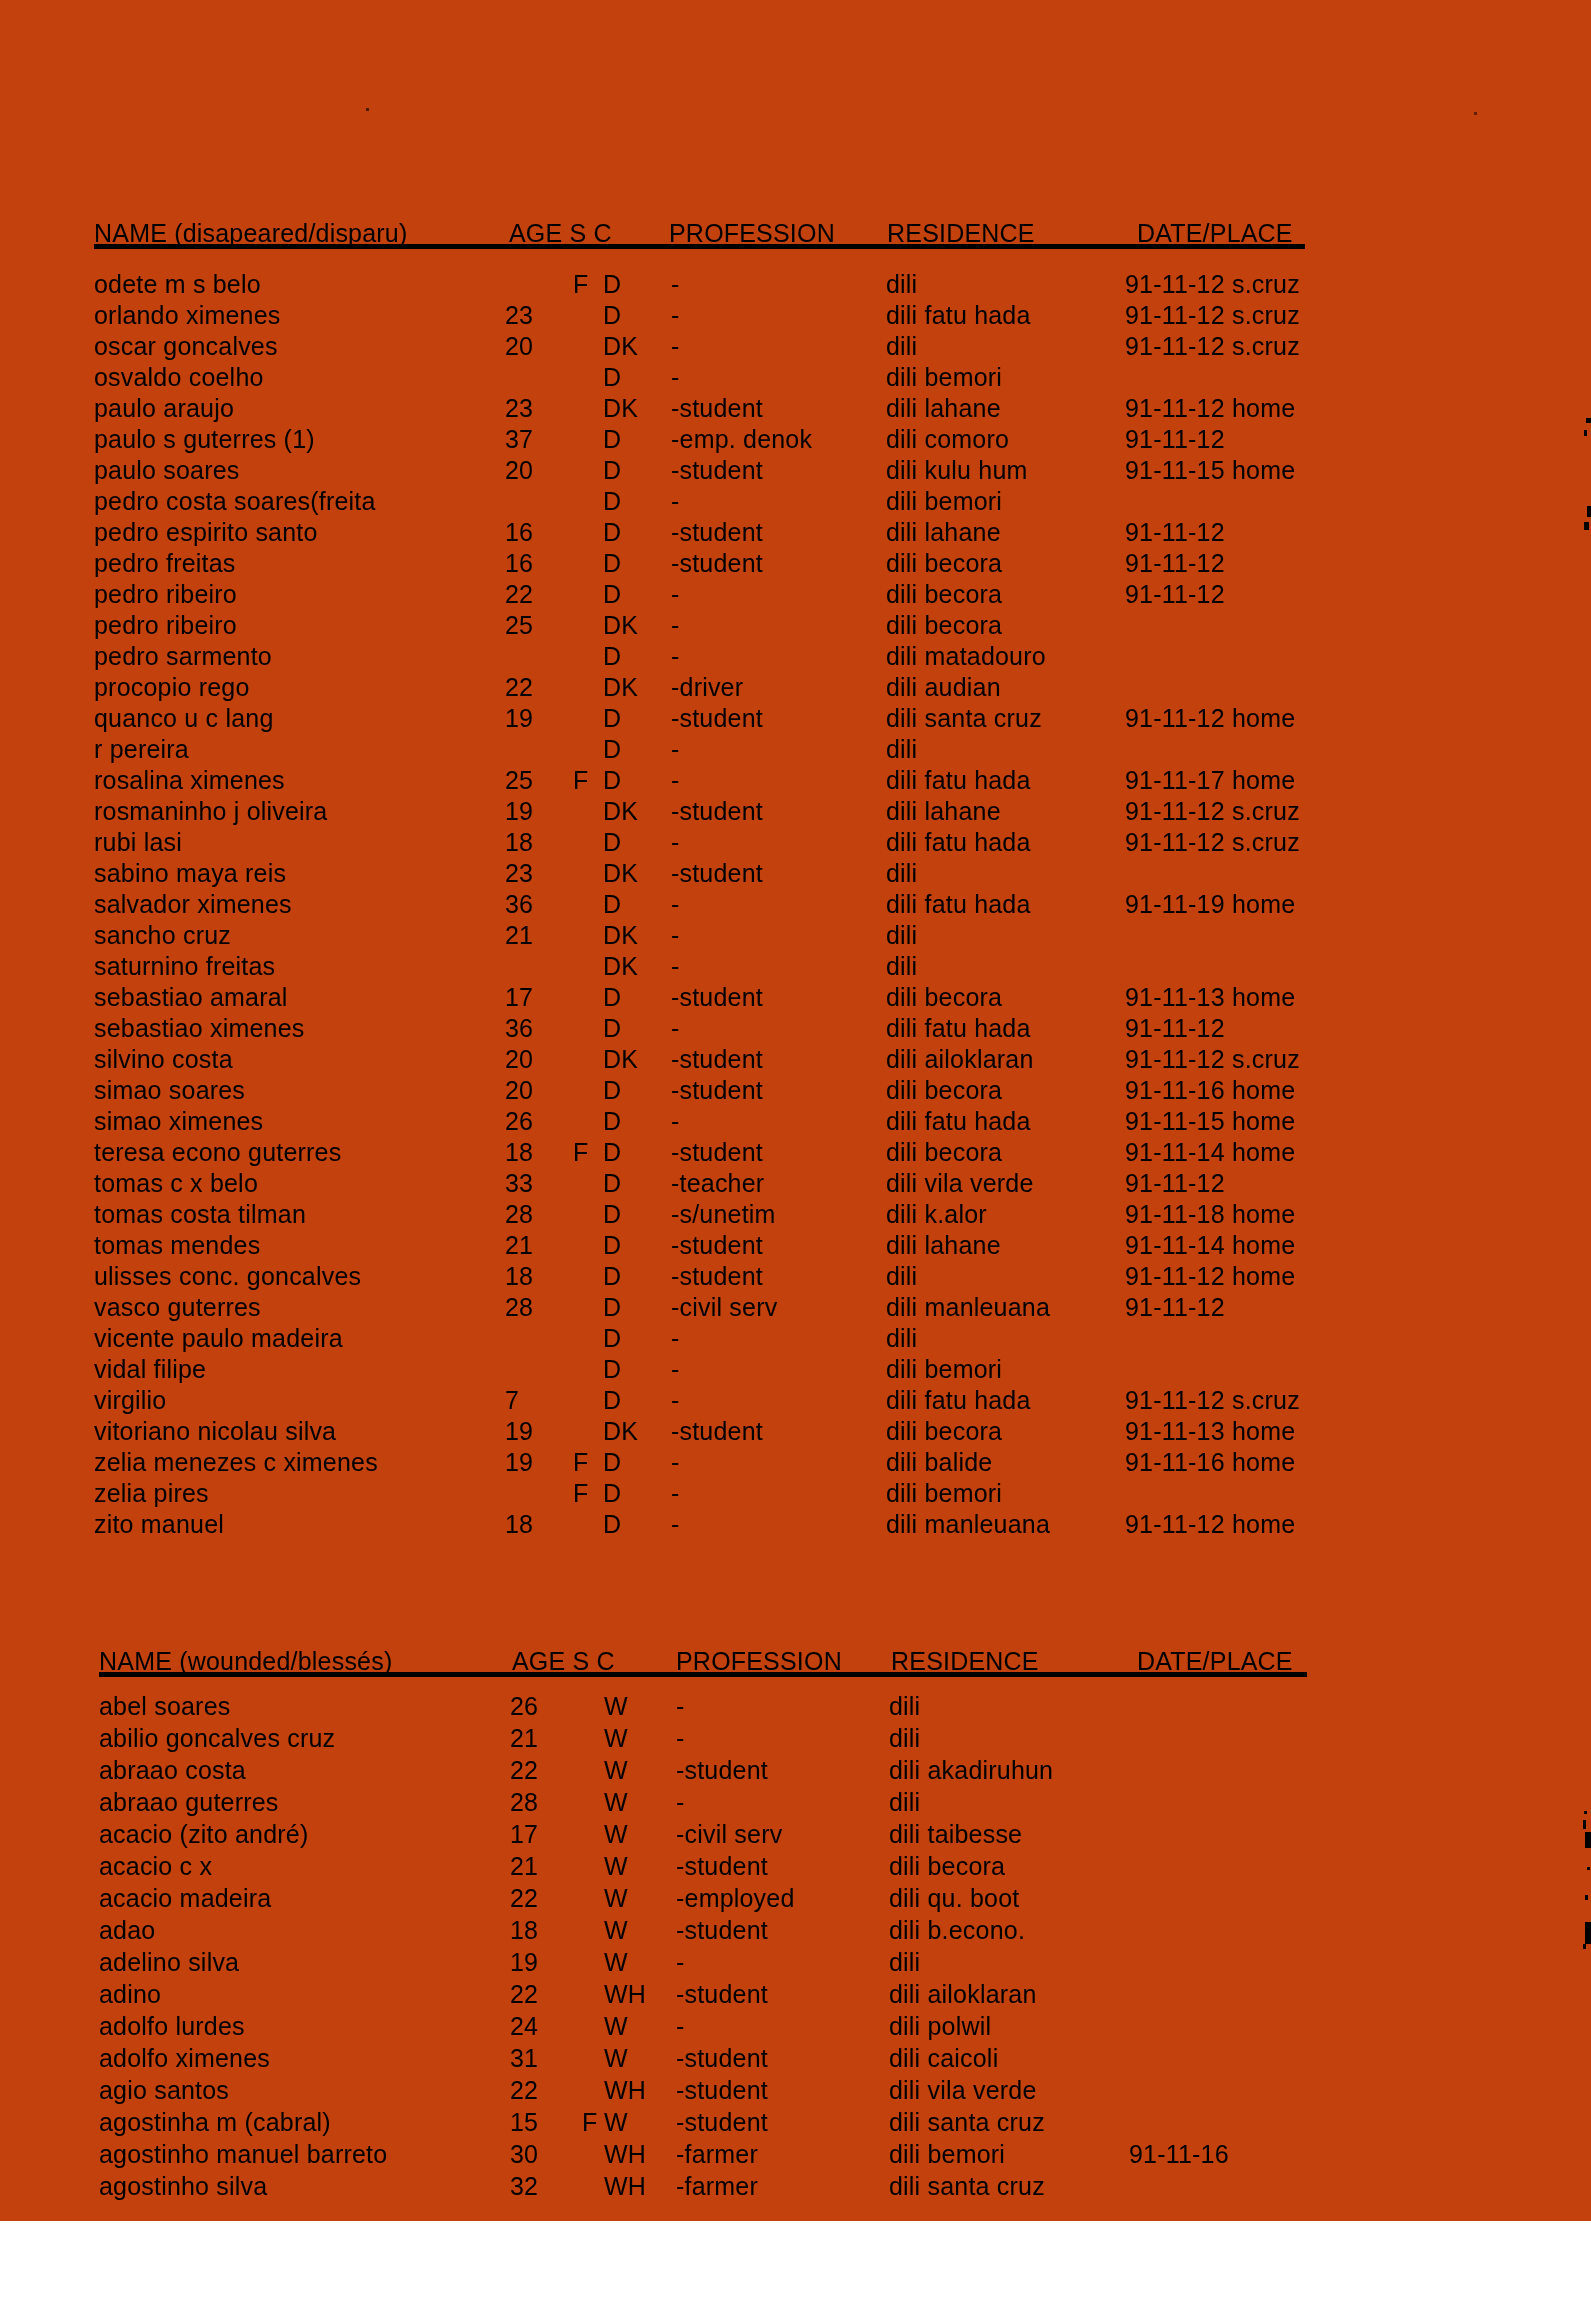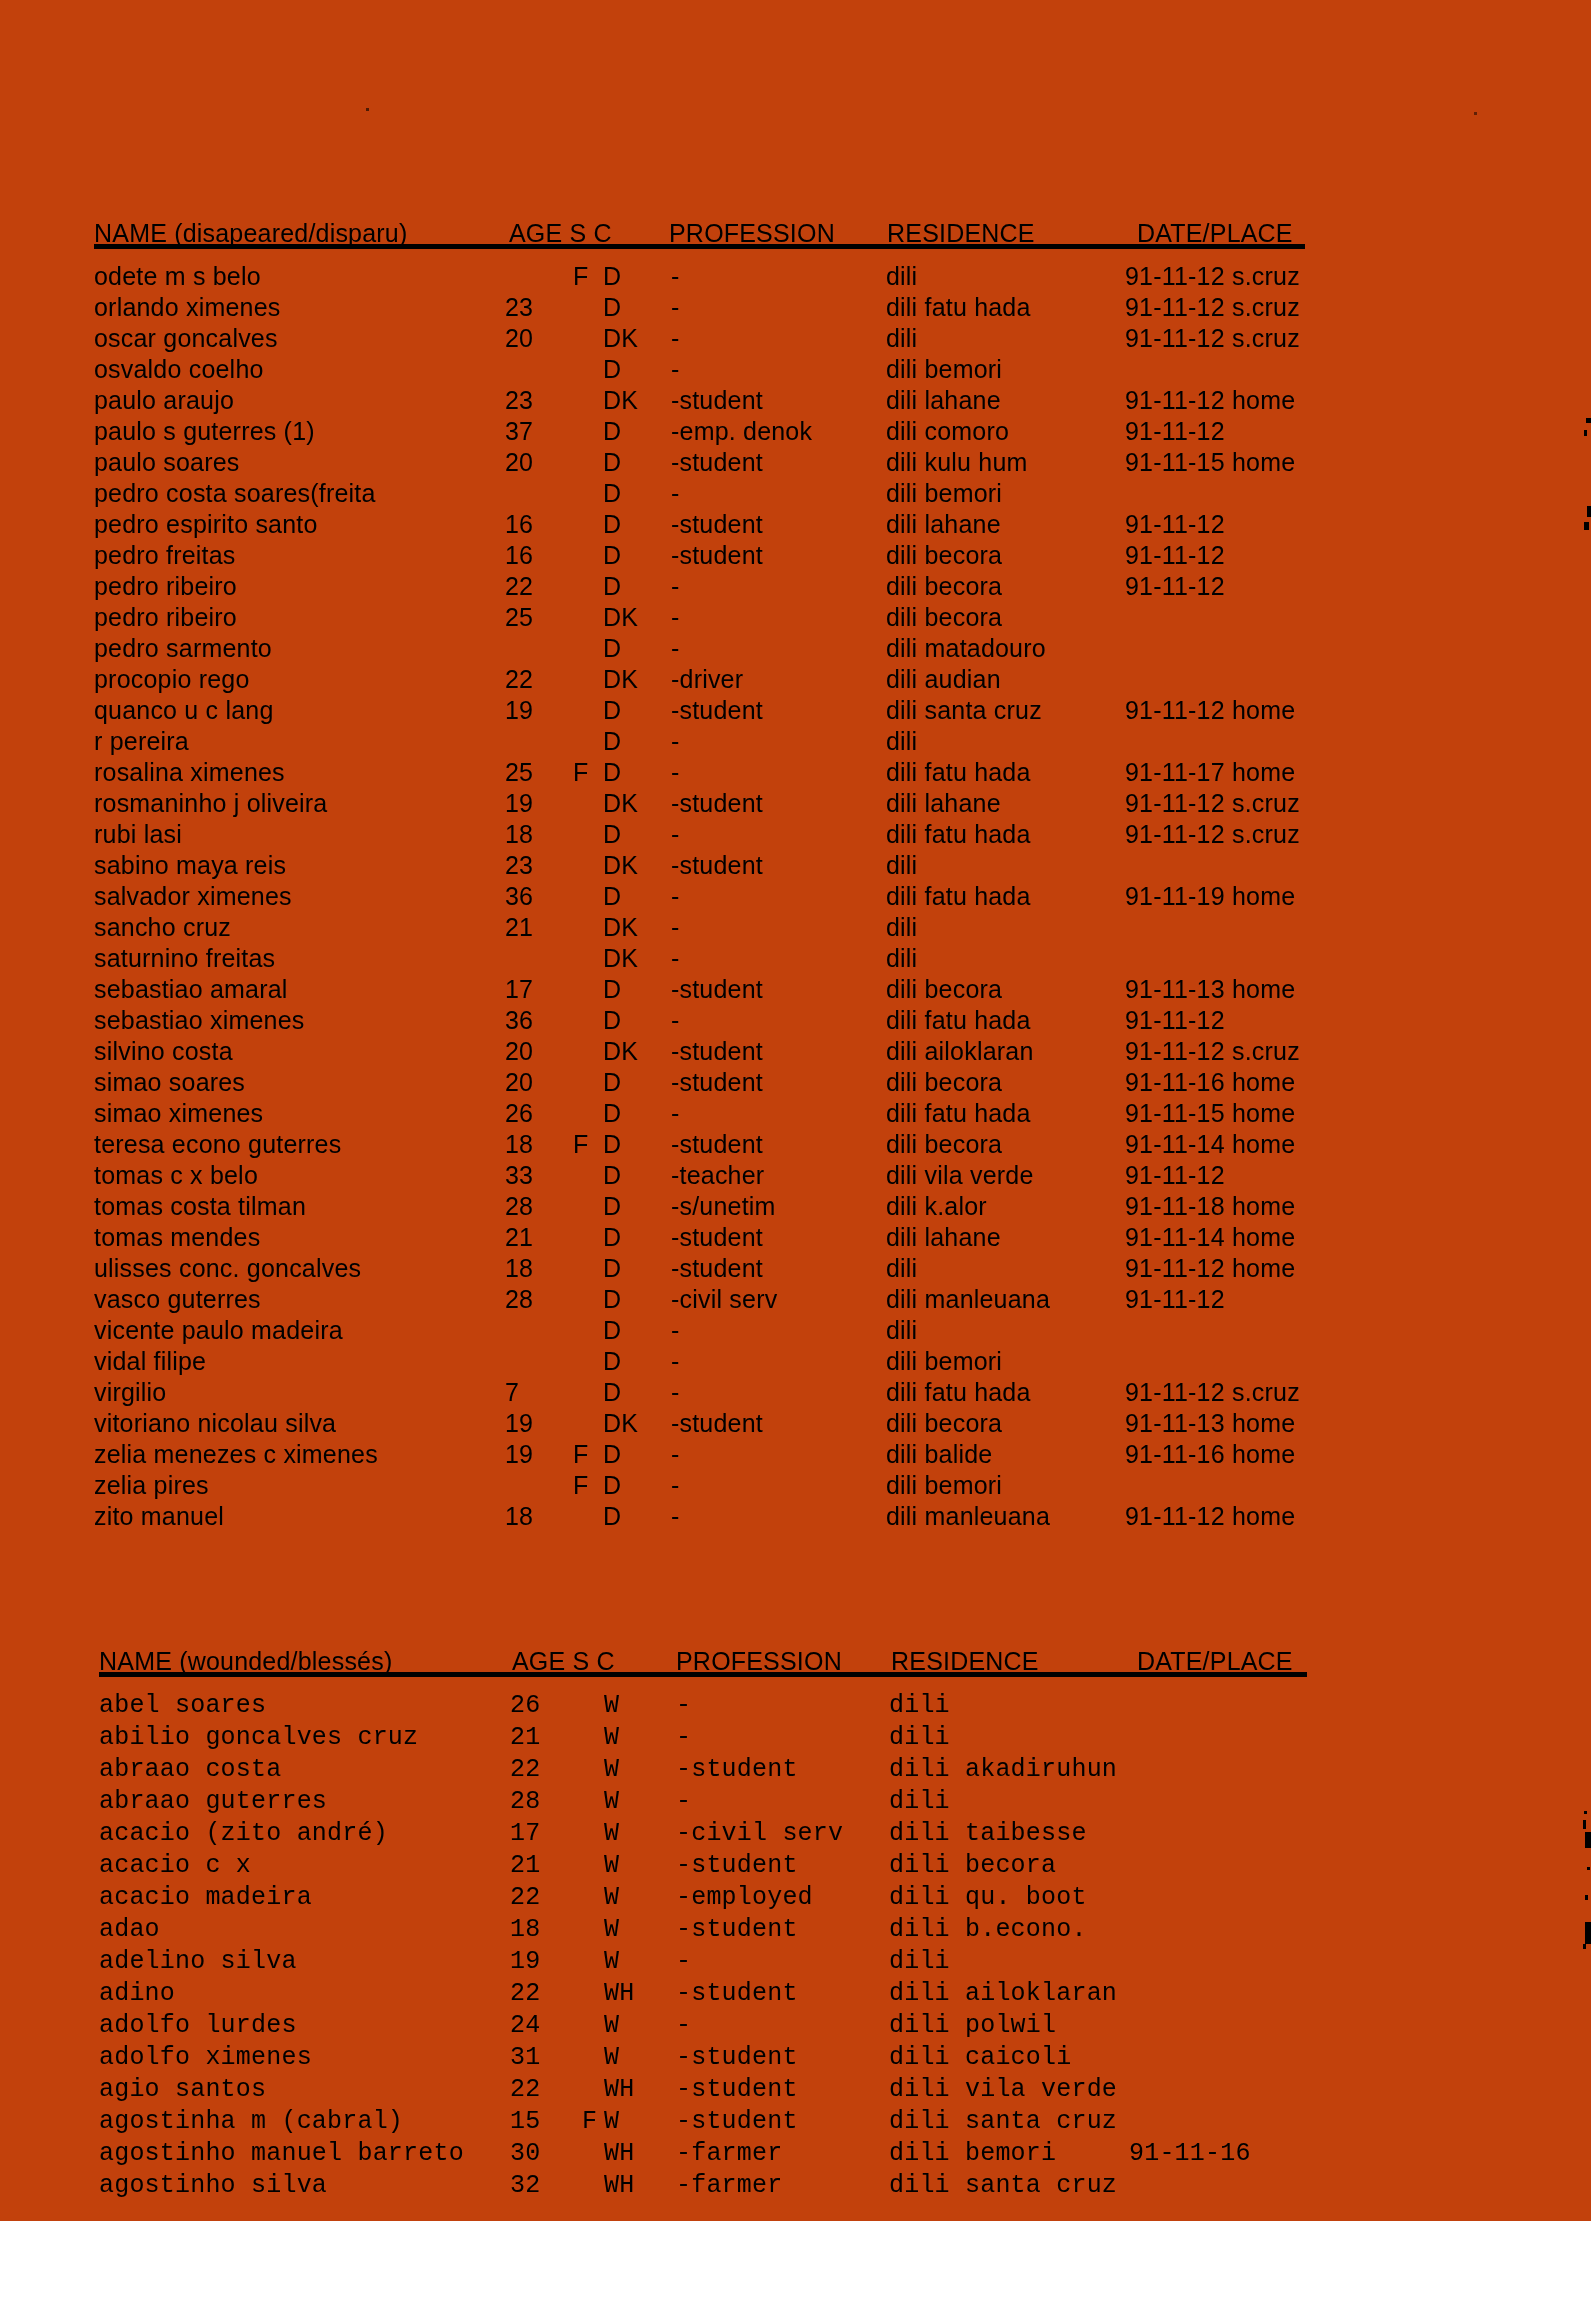--- a/index.html
+++ b/index.html
@@ -19,25 +19,25 @@
   .t2 { left:99px; top:1647px; width:1216px; }
 
   .thead { position:relative; height:20px; }
   .thead span { position:absolute; top:0; white-space:nowrap; }
 
   .rule { height:4.7px; background:#000; margin-top:5.4px; }
   .t1 .rule { width:1211px; }
   .t2 .rule { width:1208px; }
 
   .tbody { position:relative; }
-  .t1 .tbody { margin-top:14px; }
+  .t1 .tbody { margin-top:22px; }
   .t2 .tbody { margin-top:16px; }
 
   .row { position:relative; height:31px; }
-  .t2 .row { height:32px;font-family:Liberation Mono, monospace; }
+  .t2 .row { height:32px; }
   .row span { position:absolute; top:0; white-space:nowrap; line-height:26px; }
 
   
   .t1 .c-name { left:0; }
   .t1 .c-age  { left:411px; }
   .t1 .c-s    { left:479px; }
   .t1 .c-c    { left:509px; }
   .t1 .c-prof { left:577px; }
   .t1 .c-res  { left:792px; }
   .t1 .c-date { left:1031px; }

